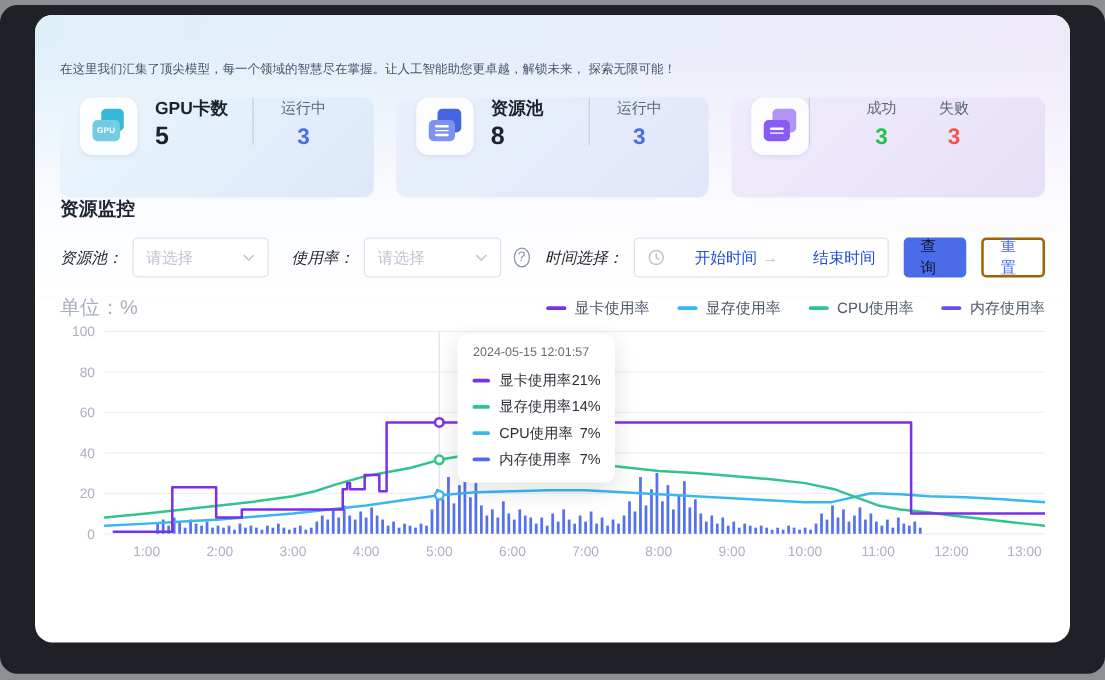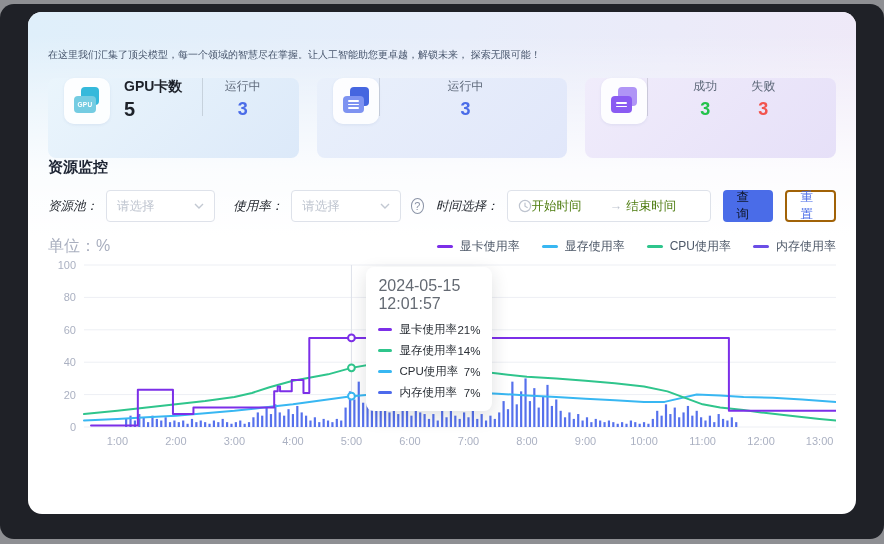--- a/index.html
+++ b/index.html
@@ -54,38 +54,38 @@
   .filters { margin-top:13px; display:flex; align-items:center; font-size:12.5px; color:#1D2129; }
   .filter-label { margin-right:8px; white-space:nowrap;font-style:italic; }
   .select { width:128px; height:32px; border:1px solid #DEE2EA; border-radius:4px; background:#fff;
     display:flex; align-items:center; justify-content:space-between; padding:0 10px; cursor:pointer; }
   .placeholder { color:#BEC4CF; }
   .gap { width:18px; flex:0 0 auto; }
   .qmark { width:16px; height:16px; border:1px solid #8A93A6; border-radius:50%; color:#8A93A6;
     font-size:11px; display:flex; align-items:center; justify-content:center; margin:0 12px 0 10px; cursor:pointer; }
   .range { width:244px; height:32px; border:1px solid #DEE2EA; border-radius:4px; background:#fff;
     display:flex; align-items:center; padding:0 10px; }
-  .range .ph { flex:1; text-align:left; color:#4d7c0f; }
+  .range .ph { flex:1; text-align:right; color:#1d4ed8; }
   .range .arrow { color:#BEC4CF; padding:0 4px; }
   .btn { height:32px; min-width:50px; padding:0 13px; border-radius:4px; font-size:12.5px;
     display:flex; align-items:center; justify-content:center; cursor:pointer; margin-left:12px; }
   .btn-primary { background:#4A6CE8; color:#0f172a; }
   .btn-ghost { background:#fff; border:2px solid #a16207; color:#4A6CE8; }
 
   .legend-row { margin-top:14px; display:flex; align-items:center; justify-content:space-between; }
   .unit-label { font-size:16px; color:#A9AFBF; }
   .legend { display:flex; align-items:center; gap:22px; }
   .legend-item { display:flex; align-items:center; gap:7px; cursor:pointer; }
   .legend-swatch { width:16px; height:3px; border-radius:2px; }
   .legend-text { font-size:12px; color:#4E5969; }
 
   .chart-wrap { position:relative; margin-top:2px; }
   .tooltip { position:absolute; top:8px; width:126px; background:#fff; border-radius:8px;
     box-shadow:0 6px 18px rgba(31,35,41,.14); padding:10px 12px 8px; z-index:5; }
-  .tooltip-date { font-size:16px; color:#646A73; margin-bottom:6px; }
+  .tooltip-date { font-size:10px; color:#646A73; margin-bottom:6px; }
   .tooltip-row { display:flex; align-items:center; height:21px; }
   .tt-swatch { width:14px; height:3px; border-radius:2px; flex:0 0 auto; }
   .tt-label { font-size:11.5px; color:#2A2F36; margin-left:7px; }
   .tt-value { font-size:11.5px; color:#2A2F36; margin-left:auto; }
 </style>
 </head>
 <body>
 
 <div class="app-window">
   <div class="panel">
@@ -115,20 +115,24 @@
         </div>
 
         <div class="stat-card c2">
           <div class="icon-tile pool">
             <div class="ico-back"></div>
             <div class="ico-front">
                 <span class="ico-line"></span>
                 <span class="ico-line"></span>
                 <span class="ico-line"></span>
               </div>
+          </div>
+          <div class="stat-main">
+            <div class="stat-label">资源池</div>
+            <div class="stat-value">8</div>
           </div>
           <div class="stat-divider"></div>
           <div class="metrics">
             <div class="metric">
               <div class="metric-label">运行中</div>
               <div class="metric-value blue">3</div>
             </div>
           </div>
         </div>
 

